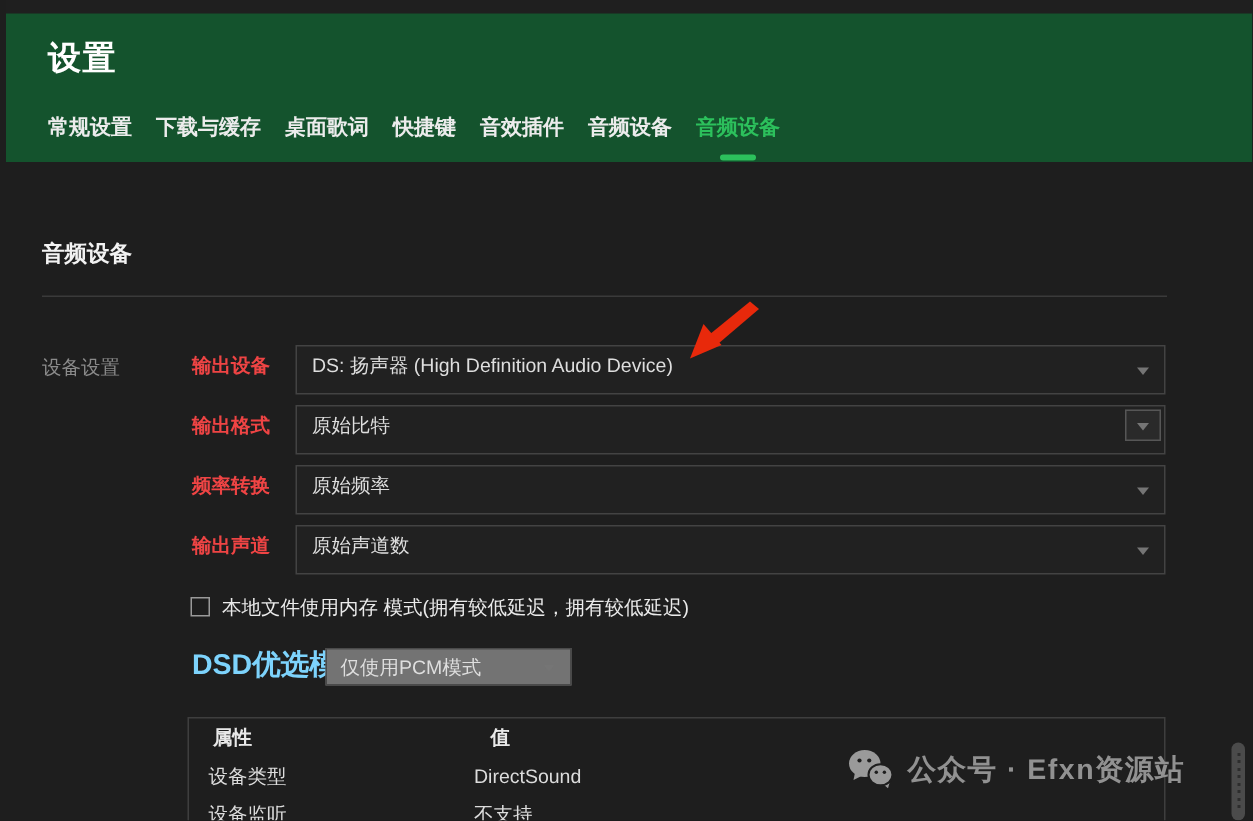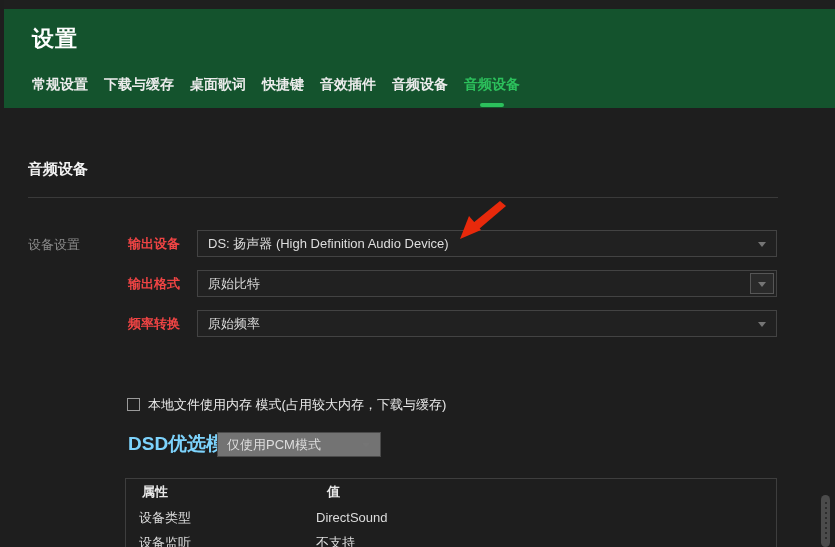--- a/index.html
+++ b/index.html
@@ -17,21 +17,21 @@
   .tab-underline { position:absolute; bottom:0; left:50%; transform:translateX(-50%); width:24px; height:4px; border-radius:2px; background:#2cc05c; }
 
   
   .section-heading { position:absolute; left:28px; top:160px; font-size:15px; font-weight:700; color:#f2f2f2; }
   .section-divider { position:absolute; left:28px; top:197px; width:750px; height:1px; background:#3a3a3a; }
   .group-label { position:absolute; left:28px; top:236px; font-size:13px; color:#8b8b8b; }
 
   
   .form-row { position:absolute; left:128px; width:649px; height:27px; }
   .form-row .f-label { position:absolute; left:0; top:0; line-height:27px; font-size:13px; font-weight:600; color:#ef4444; white-space:nowrap; }
-  .select-box { position:absolute; left:69px; top:0; width:580px; height:27px; border:1px solid #434343; background:#212121; }
+  .select-box { position:absolute; left:69px; top:0; width:580px; height:33px; border:1px solid #434343; background:#212121; }
   .select-box .sel-text { display:block; padding-left:10px; line-height:25px; font-size:13px; color:#dedede; white-space:nowrap; overflow:hidden; }
   .chev { position:absolute; right:10px; top:50%; margin-top:-2px; width:0; height:0;
     border-left:4px solid transparent; border-right:4px solid transparent; border-top:5px solid #757575; }
   .combo-btn { position:absolute; right:2px; top:2px; width:24px; height:21px; border:1px solid #565656; background:#2a2a2a; }
   .combo-btn .chev { right:50%; margin-right:-4px; }
 
   
   .check-row { position:absolute; left:127px; top:396px; display:flex; align-items:center; height:17px; }
   .checkbox { width:13px; height:13px; border:1px solid #9a9a9a; background:transparent; flex:0 0 auto; }
   .check-label { margin-left:8px; font-size:13px; color:#eaeaea; white-space:nowrap; }
@@ -110,24 +110,31 @@
   <div class="form-row" style="top:270px;">
     <span class="f-label">输出格式</span>
     <div class="select-box">
       <span class="sel-text">原始比特</span>
       <span class="combo-btn">
         <span class="chev"></span>
       </span>
     </div>
   </div>
 
+  <div class="form-row" style="top:350px;">
+    <span class="f-label">输出声道</span>
+    <div class="select-box">
+      <span class="sel-text">原始声道数</span>
+      <span class="chev"></span>
+    </div>
+  </div>
 
   <div class="check-row">
     <span class="checkbox"></span>
-    <span class="check-label">本地文件使用内存 模式(占用较大内存，下载与缓存)</span>
+    <span class="check-label">本地文件使用内存 模式(拥有较低延迟，拥有较低延迟)</span>
   </div>
 
   <div class="dsd-row">
     <span class="f-label">DSD优选模式</span>
     <div class="dsd-select">
       <span class="sel-text">仅使用PCM模式</span>
       <span class="chev"></span>
     </div>
   </div>
 
@@ -144,18 +151,31 @@
       <span class="t-cell c1">设备监听</span>
       <span class="t-cell c2">不支持</span>
     </div>
   </div>
 
   <svg class="arrow-svg" width="55" height="42" viewBox="0 0 55 42">
     <polygon points="45,1 51,6 24,29 18,23" fill="#e8290b"></polygon>
     <polygon points="5,39 26,30 14,16" fill="#e8290b"></polygon>
   </svg>
 
+  <div class="watermark">
+    <svg width="31" height="27" viewBox="0 0 31 27">
+      <polygon points="5,16 10,18 4,21" fill="#9a9a9a"></polygon>
+      <ellipse cx="11.5" cy="10" rx="10.5" ry="9" fill="#9a9a9a"></ellipse>
+      <circle cx="8" cy="8" r="1.4" fill="#1e1e1e"></circle>
+      <circle cx="14.5" cy="8" r="1.4" fill="#1e1e1e"></circle>
+      <polygon points="28,23 24,24 27,26.5" fill="#9a9a9a"></polygon>
+      <ellipse cx="22" cy="17.5" rx="8" ry="7" fill="#9a9a9a" stroke="#1e1e1e" stroke-width="1.4"></ellipse>
+      <circle cx="19.2" cy="15.8" r="1.15" fill="#1e1e1e"></circle>
+      <circle cx="24.6" cy="15.8" r="1.15" fill="#1e1e1e"></circle>
+    </svg>
+    <span class="wm-text">公众号 · Efxn资源站</span>
+  </div>
 
   <div class="scroll-thumb">
     <div class="dots"></div>
   </div>
 
 </div>
 
 </body></html>

